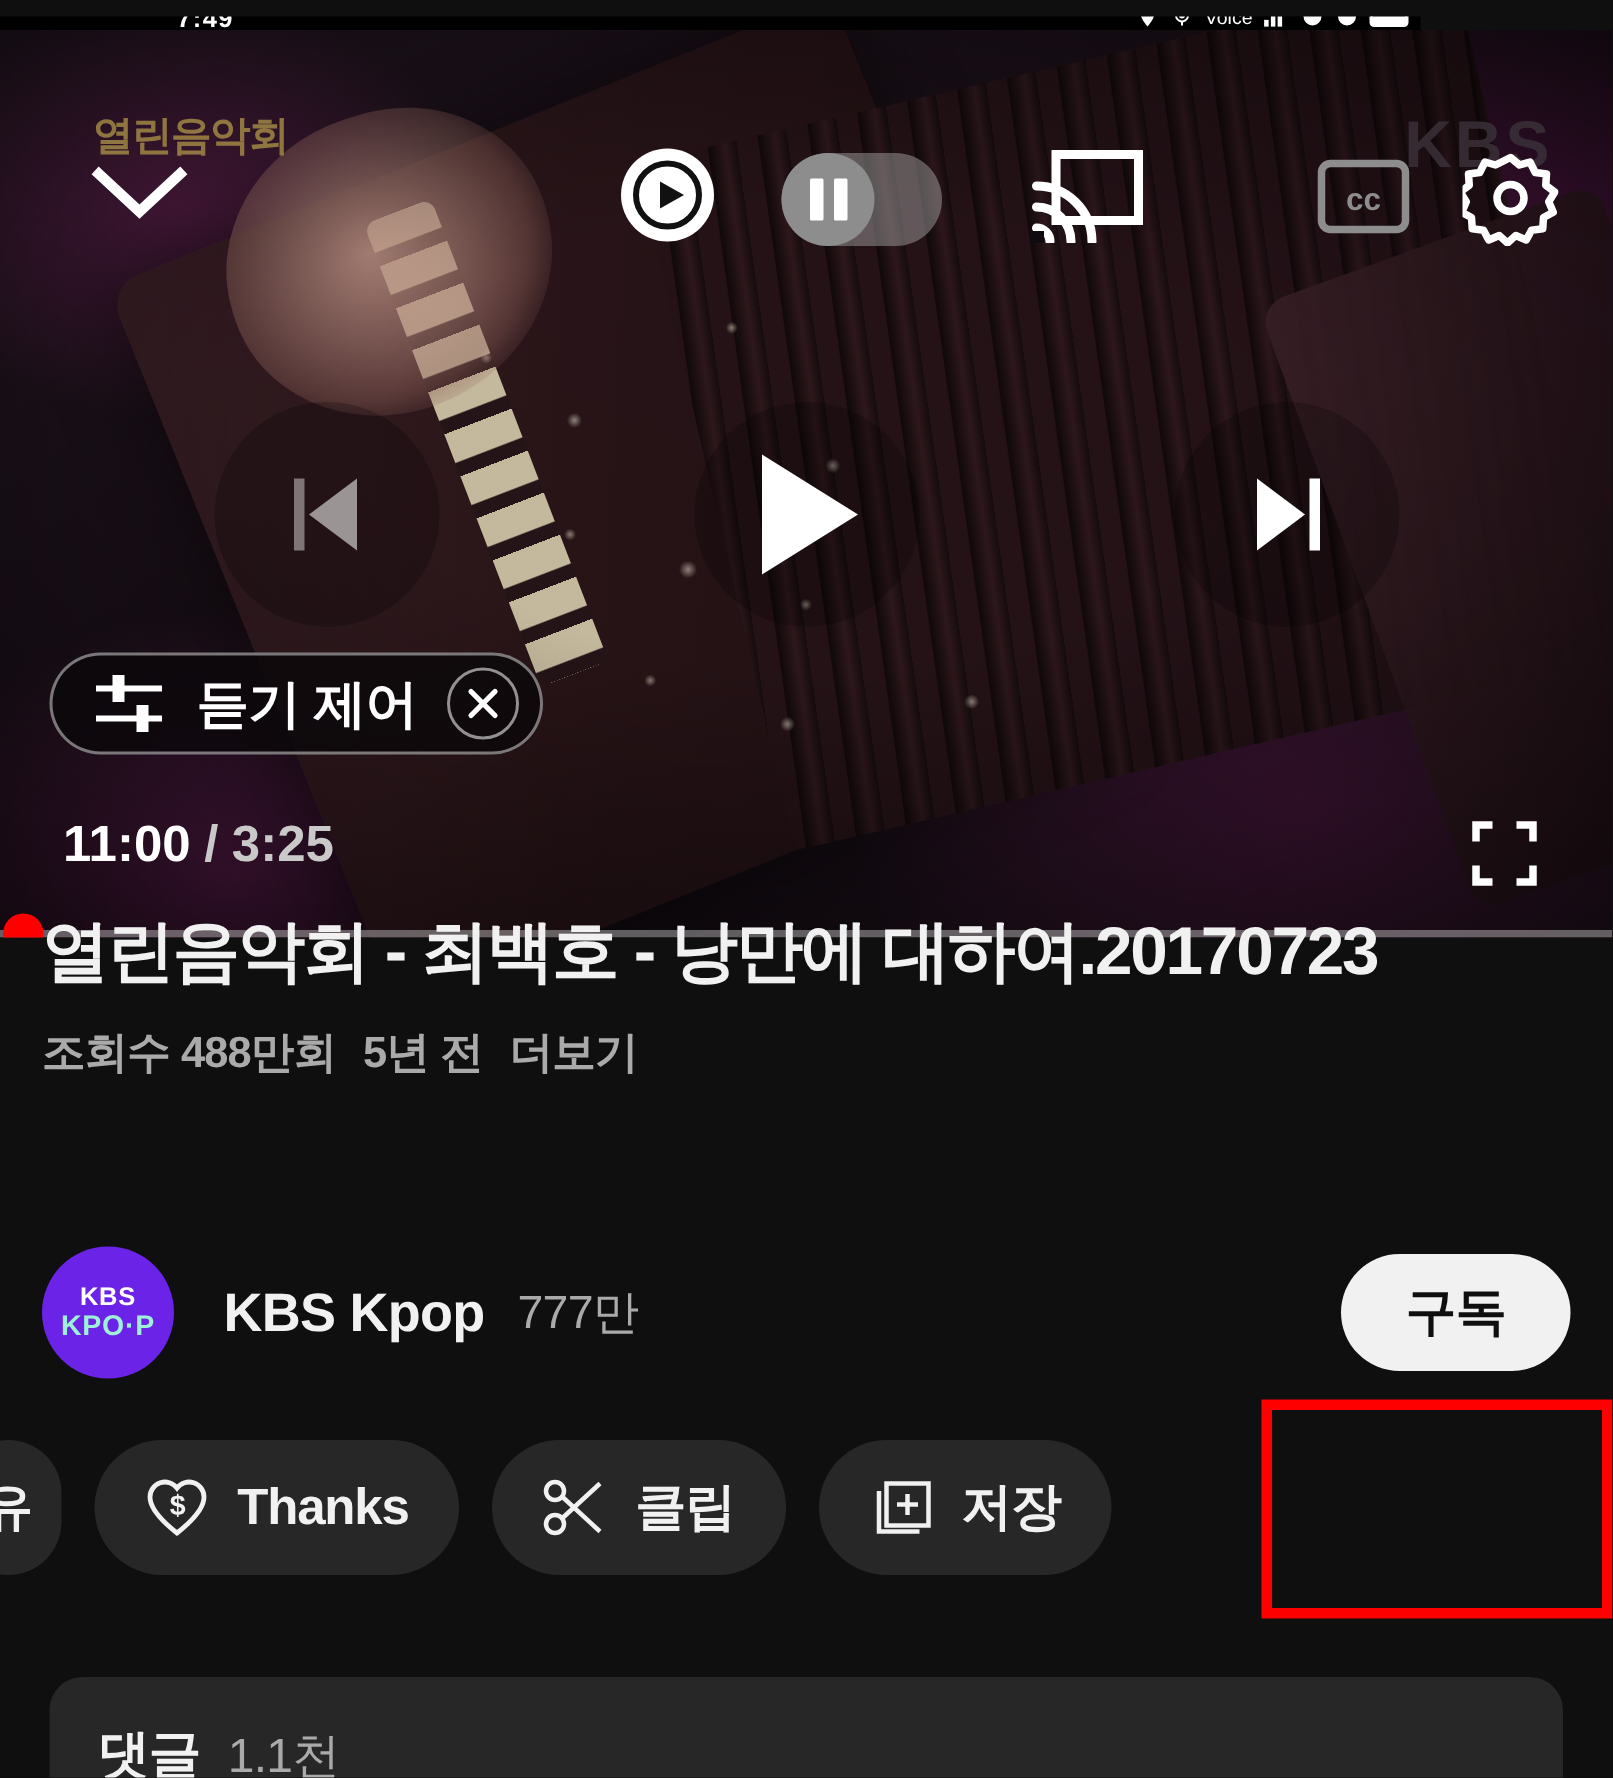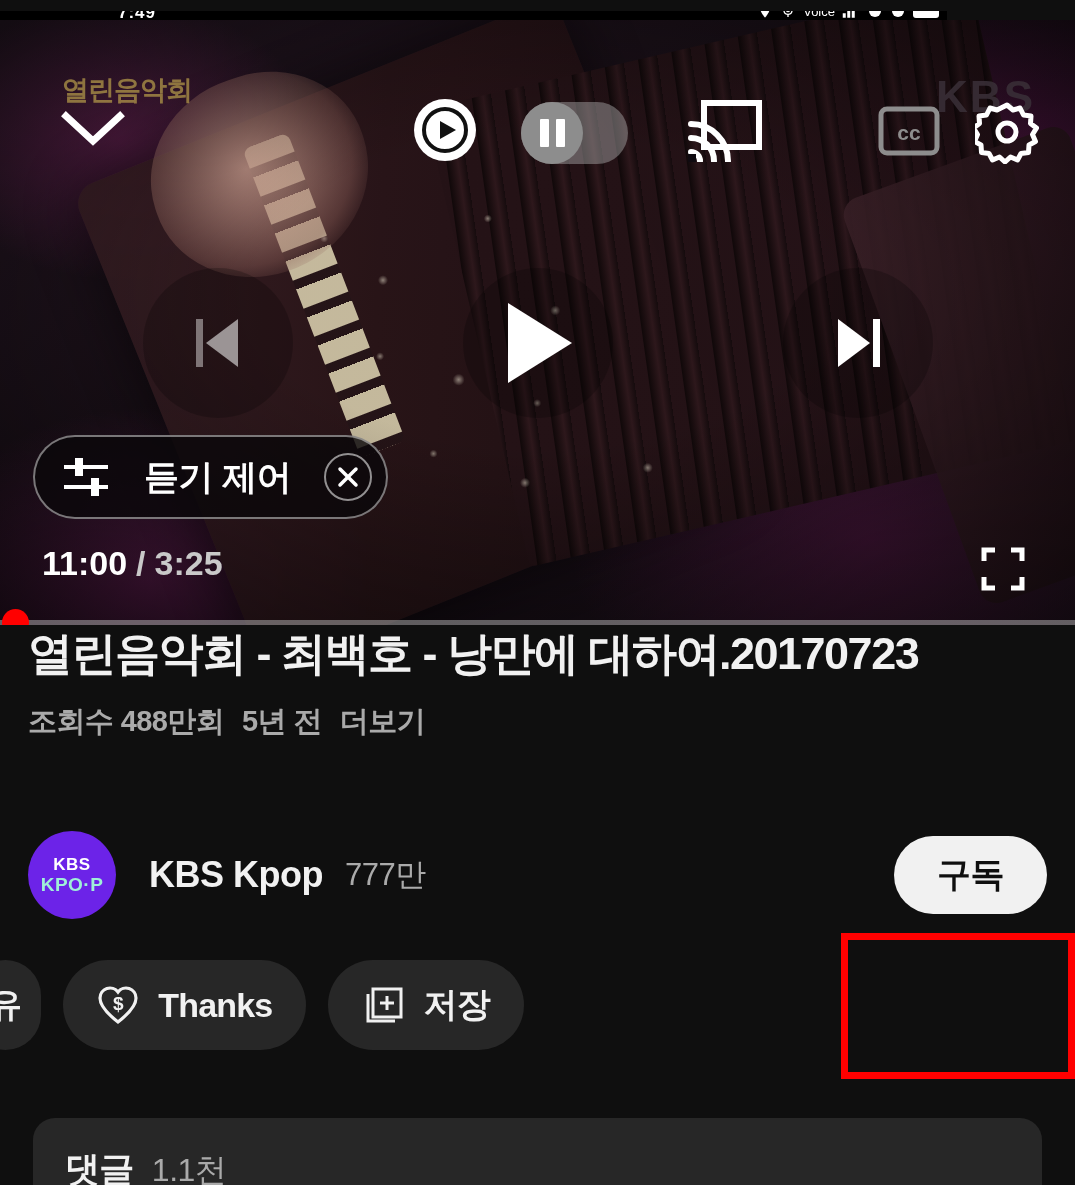--- a/index.html
+++ b/index.html
@@ -118,43 +118,43 @@
   .center-controls {
     position: absolute; top: 20px; left: 0; width: 1075px; height: 605px;
     display: flex; align-items: center; justify-content: center; gap: 170px;
   }
   .cc-btn { width: 150px; height: 150px; border-radius: 50%; background: rgba(0,0,0,.22);
             display: flex; align-items: center; justify-content: center; }
 
   
   .listen-chip {
     position: absolute; left: 33px; top: 415px;
-    height: 84px; padding: 0 14px 0 26px;
+    height: 68px; padding: 0 14px 0 26px;
     border: 2px solid rgba(255,255,255,.45); border-radius: 42px;
     background: rgba(10,8,10,.80);
-    display: flex; align-items: center; gap: 33px;
+    display: flex; align-items: center; gap: 20px;
   }
   .listen-label { color: #fff; font-size: 35px; font-weight: 700; letter-spacing: -.5px; }
   .listen-x { width: 48px; height: 48px; border-radius: 50%; border: 2.5px solid rgba(255,255,255,.55);
               display: flex; align-items: center; justify-content: center; }
 
   
   .timerow { position: absolute; left: 42px; top: 524px; display: flex; align-items: baseline; }
   .t-cur { color: #fff; font-size: 34px; font-weight: 700; }
   .t-sep { color: #c9c9c9; font-size: 34px; font-weight: 700; margin: 0 9px; }
   .t-dur { color: #c9c9c9; font-size: 34px; font-weight: 700; }
   .fullscreen { position: absolute; right: 50px; top: 527px; width: 44px; height: 44px; }
 
   
   .progress { position: absolute; left: 0; bottom: 0; width: 1075px; height: 5px; background: rgba(200,200,200,.45); }
   .progress-played { position: absolute; left: 0; top: 0; height: 5px; width: 0px; background: #ff0000; }
   .scrubber { position: absolute; left: 2px; bottom: -11px; width: 27px; height: 27px; border-radius: 50%; background: #ff0000; }
 
   
-  .meta { position: absolute; top: 628px; left: 0; width: 1075px; }
+  .meta { position: absolute; top: 608px; left: 0; width: 1075px; }
   .vtitle {
     padding: 0 28px; color: #f1f1f1; font-size: 45px; font-weight: 700;
     letter-spacing: -1.5px; line-height: 1.15; white-space: nowrap;
   }
   .vsub { padding: 22px 28px 0; color: #aaa; font-size: 29px; font-weight: 700; letter-spacing: -.6px; }
   .vsub span { margin-right: 18px; }
   .vsub .more { color: #aaa; }
 
   
   .chanrow {
@@ -374,20 +374,29 @@
 
 
     <div class="chip">
       <svg width="42" height="42" viewBox="0 0 42 42">
         <path d="M21 38 C7 27 3 20 3 14 A10 10 0 0 1 21 8 A10 10 0 0 1 39 14 C39 20 35 27 21 38 Z" fill="none" stroke="#f1f1f1" stroke-width="3.2"></path>
         <text x="21" y="26" font-family="Liberation Sans, sans-serif" font-size="19" font-weight="700" fill="#f1f1f1" text-anchor="middle">$</text>
       </svg>
       <span>Thanks</span>
     </div>
 
+    <div class="chip">
+      <svg width="42" height="40" viewBox="0 0 42 40">
+        <circle cx="8" cy="9" r="6" fill="none" stroke="#f1f1f1" stroke-width="3"></circle>
+        <circle cx="8" cy="31" r="6" fill="none" stroke="#f1f1f1" stroke-width="3"></circle>
+        <line x1="13" y1="13" x2="38" y2="36" stroke="#f1f1f1" stroke-width="3"></line>
+        <line x1="13" y1="27" x2="38" y2="4" stroke="#f1f1f1" stroke-width="3"></line>
+      </svg>
+      <span>클립</span>
+    </div>
 
     <div class="chip">
       <svg width="42" height="42" viewBox="0 0 42 42">
         <rect x="11" y="5" width="28" height="28" fill="none" stroke="#f1f1f1" stroke-width="3"></rect>
         <path d="M6 10 L6 37 L33 37" fill="none" stroke="#f1f1f1" stroke-width="3"></path>
         <line x1="25" y1="12" x2="25" y2="26" stroke="#f1f1f1" stroke-width="3"></line>
         <line x1="18" y1="19" x2="32" y2="19" stroke="#f1f1f1" stroke-width="3"></line>
       </svg>
       <span>저장</span>
     </div>

